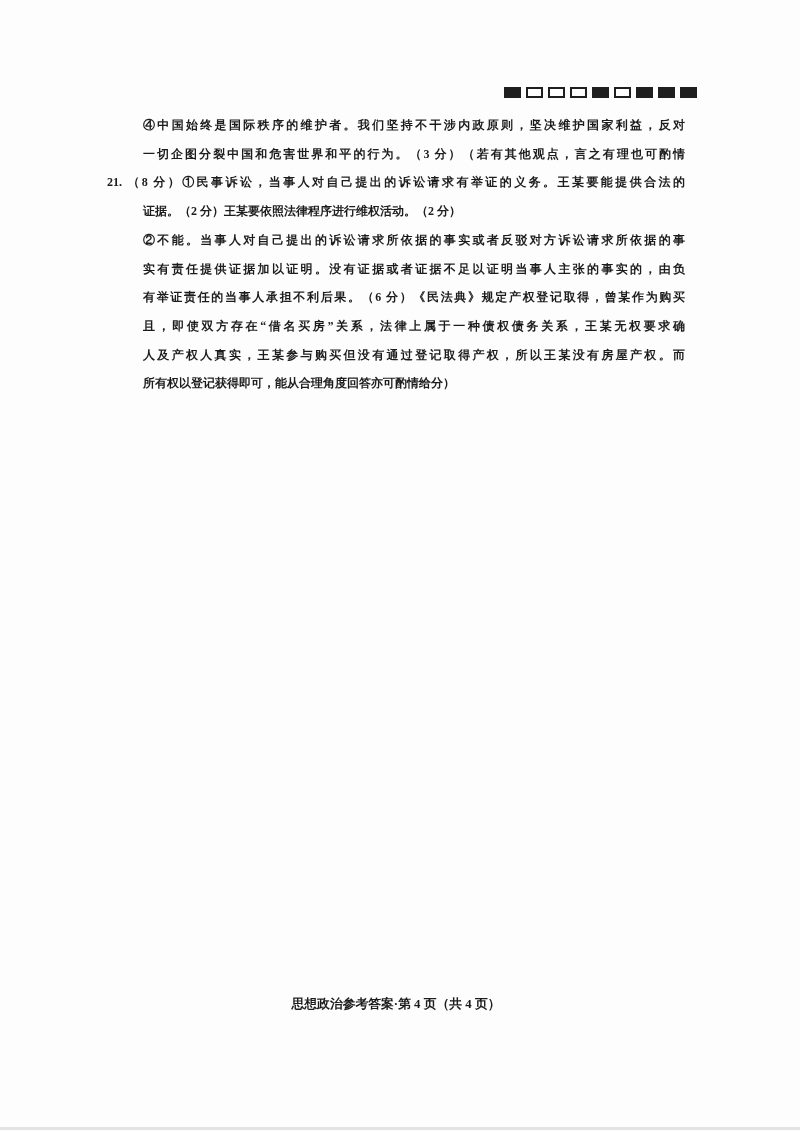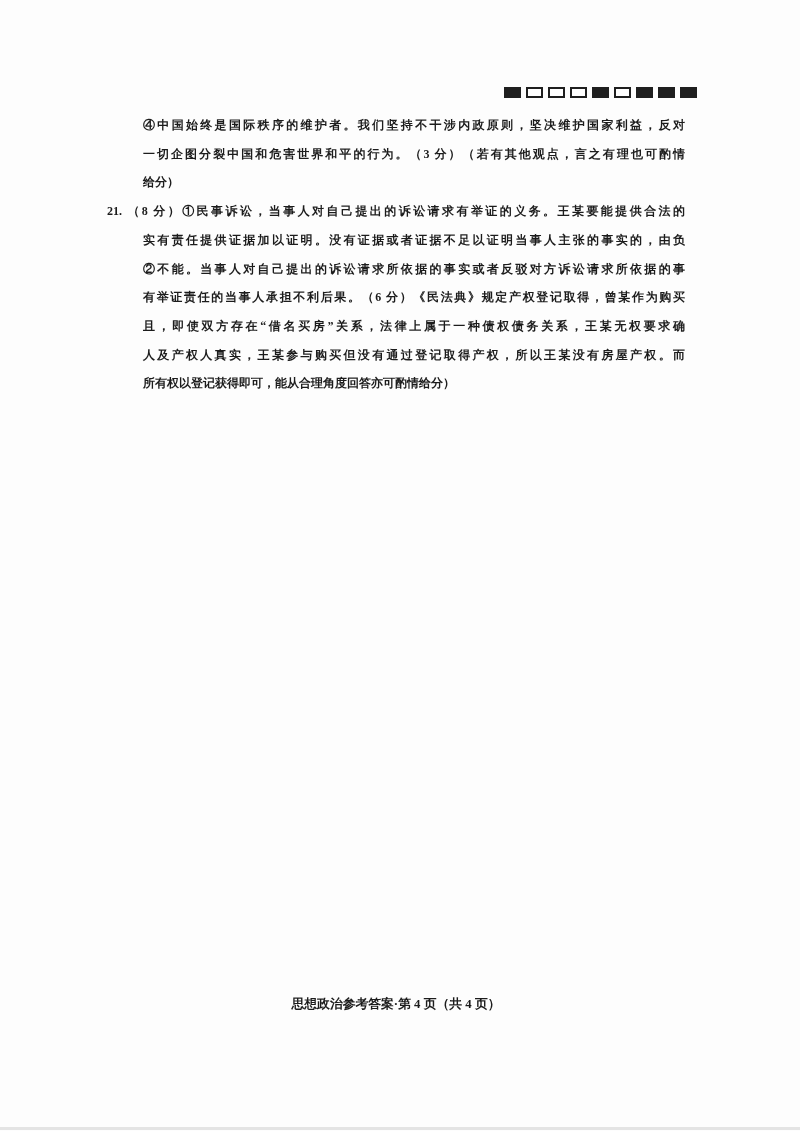--- a/index.html
+++ b/index.html
@@ -79,24 +79,24 @@
       <span class="mark filled"></span>
       <span class="mark outline"></span>
       <span class="mark filled"></span>
       <span class="mark filled"></span>
       <span class="mark filled"></span>
     </div>
 
   <div class="answer-text">
       <div class="line just">④中国始终是国际秩序的维护者。我们坚持不干涉内政原则，坚决维护国家利益，反对</div>
       <div class="line just">一切企图分裂中国和危害世界和平的行为。（3 分）（若有其他观点，言之有理也可酌情</div>
-      <div class="line">给分）</div>
       <div class="line just hang">21. （8 分）①民事诉讼，当事人对自己提出的诉讼请求有举证的义务。王某要能提供合法的</div>
+      <div class="line">证据。（2 分）王某要依照法律程序进行维权活动。（2 分）</div>
+      <div class="line just">②不能。当事人对自己提出的诉讼请求所依据的事实或者反驳对方诉讼请求所依据的事</div>
       <div class="line just">实有责任提供证据加以证明。没有证据或者证据不足以证明当事人主张的事实的，由负</div>
-      <div class="line just">②不能。当事人对自己提出的诉讼请求所依据的事实或者反驳对方诉讼请求所依据的事</div>
       <div class="line just">有举证责任的当事人承担不利后果。（6 分）《民法典》规定产权登记取得，曾某作为购买</div>
       <div class="line just">且，即使双方存在“借名买房”关系，法律上属于一种债权债务关系，王某无权要求确</div>
       <div class="line just">人及产权人真实，王某参与购买但没有通过登记取得产权，所以王某没有房屋产权。而</div>
       <div class="line">所有权以登记获得即可，能从合理角度回答亦可酌情给分）</div>
     </div>
 
   <div class="footer">思想政治参考答案·第 4 页（共 4 页）</div>
 
   <div class="scan-edge"></div>
 

